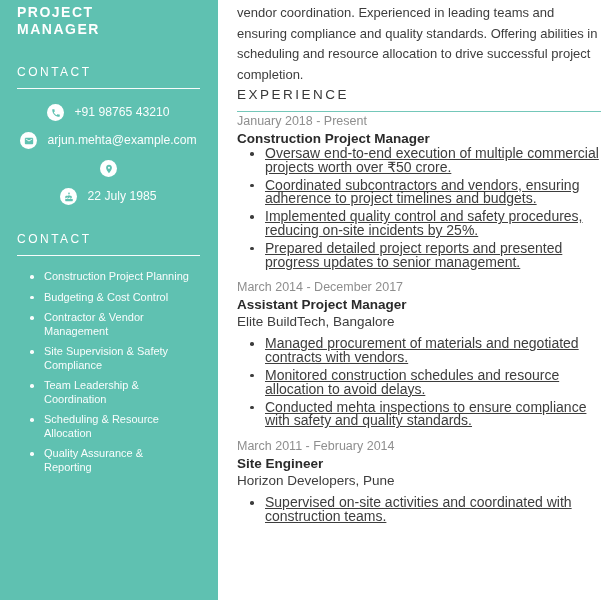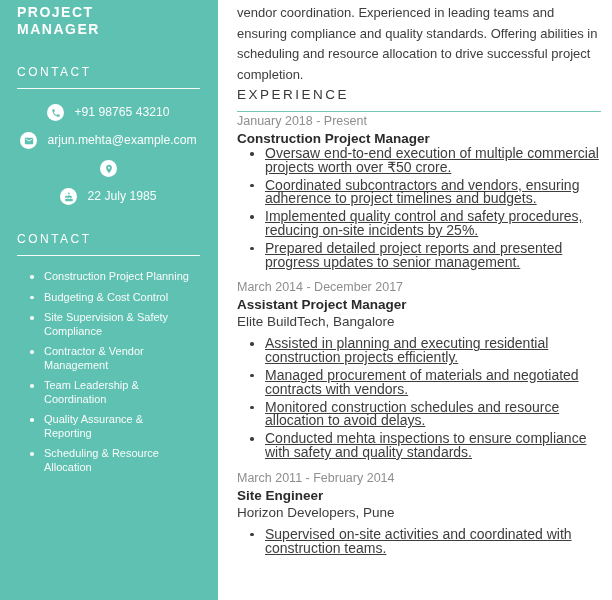--- a/index.html
+++ b/index.html
@@ -99,25 +99,25 @@
 
       </div>
     </section>
 
     <section>
       <h2 class="side-heading">CONTACT</h2>
       <div class="side-rule"></div>
       <ul class="skills-list">
         <li>Construction Project Planning</li>
         <li>Budgeting &amp; Cost Control</li>
+        <li>Contractor &amp; Vendor Management</li>
         <li>Site Supervision &amp; Safety Compliance</li>
-        <li>Contractor &amp; Vendor Management</li>
         <li>Team Leadership &amp; Coordination</li>
+        <li>Scheduling &amp; Resource Allocation</li>
         <li>Quality Assurance &amp; Reporting</li>
-        <li>Scheduling &amp; Resource Allocation</li>
       </ul>
     </section>
   </aside>
 
   <main class="main">
 
     <div class="clip-line">
       <span>overseeing construction projects, budgeting, and managing</span>
     </div>
     <p class="summary">vendor coordination. Experienced in leading teams and ensuring compliance and quality standards. Offering abilities in scheduling and resource allocation to drive successful project completion.</p>
@@ -135,21 +135,20 @@
           <li>Implemented quality control and safety procedures, reducing on-site incidents by 25%.</li>
           <li>Prepared detailed project reports and presented progress updates to senior management.</li>
         </ul>
       </article>
 
       <article class="job">
         <div class="job-dates">March 2014 - December 2017</div>
         <h3 class="job-title">Assistant Project Manager</h3>
         <div class="job-company">Elite BuildTech, Bangalore</div>
         <ul class="bullets">
-          <li>Assisted in planning and executing residential construction projects efficiently.</li>
           <li>Managed procurement of materials and negotiated contracts with vendors.</li>
           <li>Monitored construction schedules and resource allocation to avoid delays.</li>
           <li>Conducted mehta inspections to ensure compliance with safety and quality standards.</li>
         </ul>
       </article>
 
       <article class="job">
         <div class="job-dates">March 2011 - February 2014</div>
         <h3 class="job-title">Site Engineer</h3>
         <div class="job-company">Horizon Developers, Pune</div>

